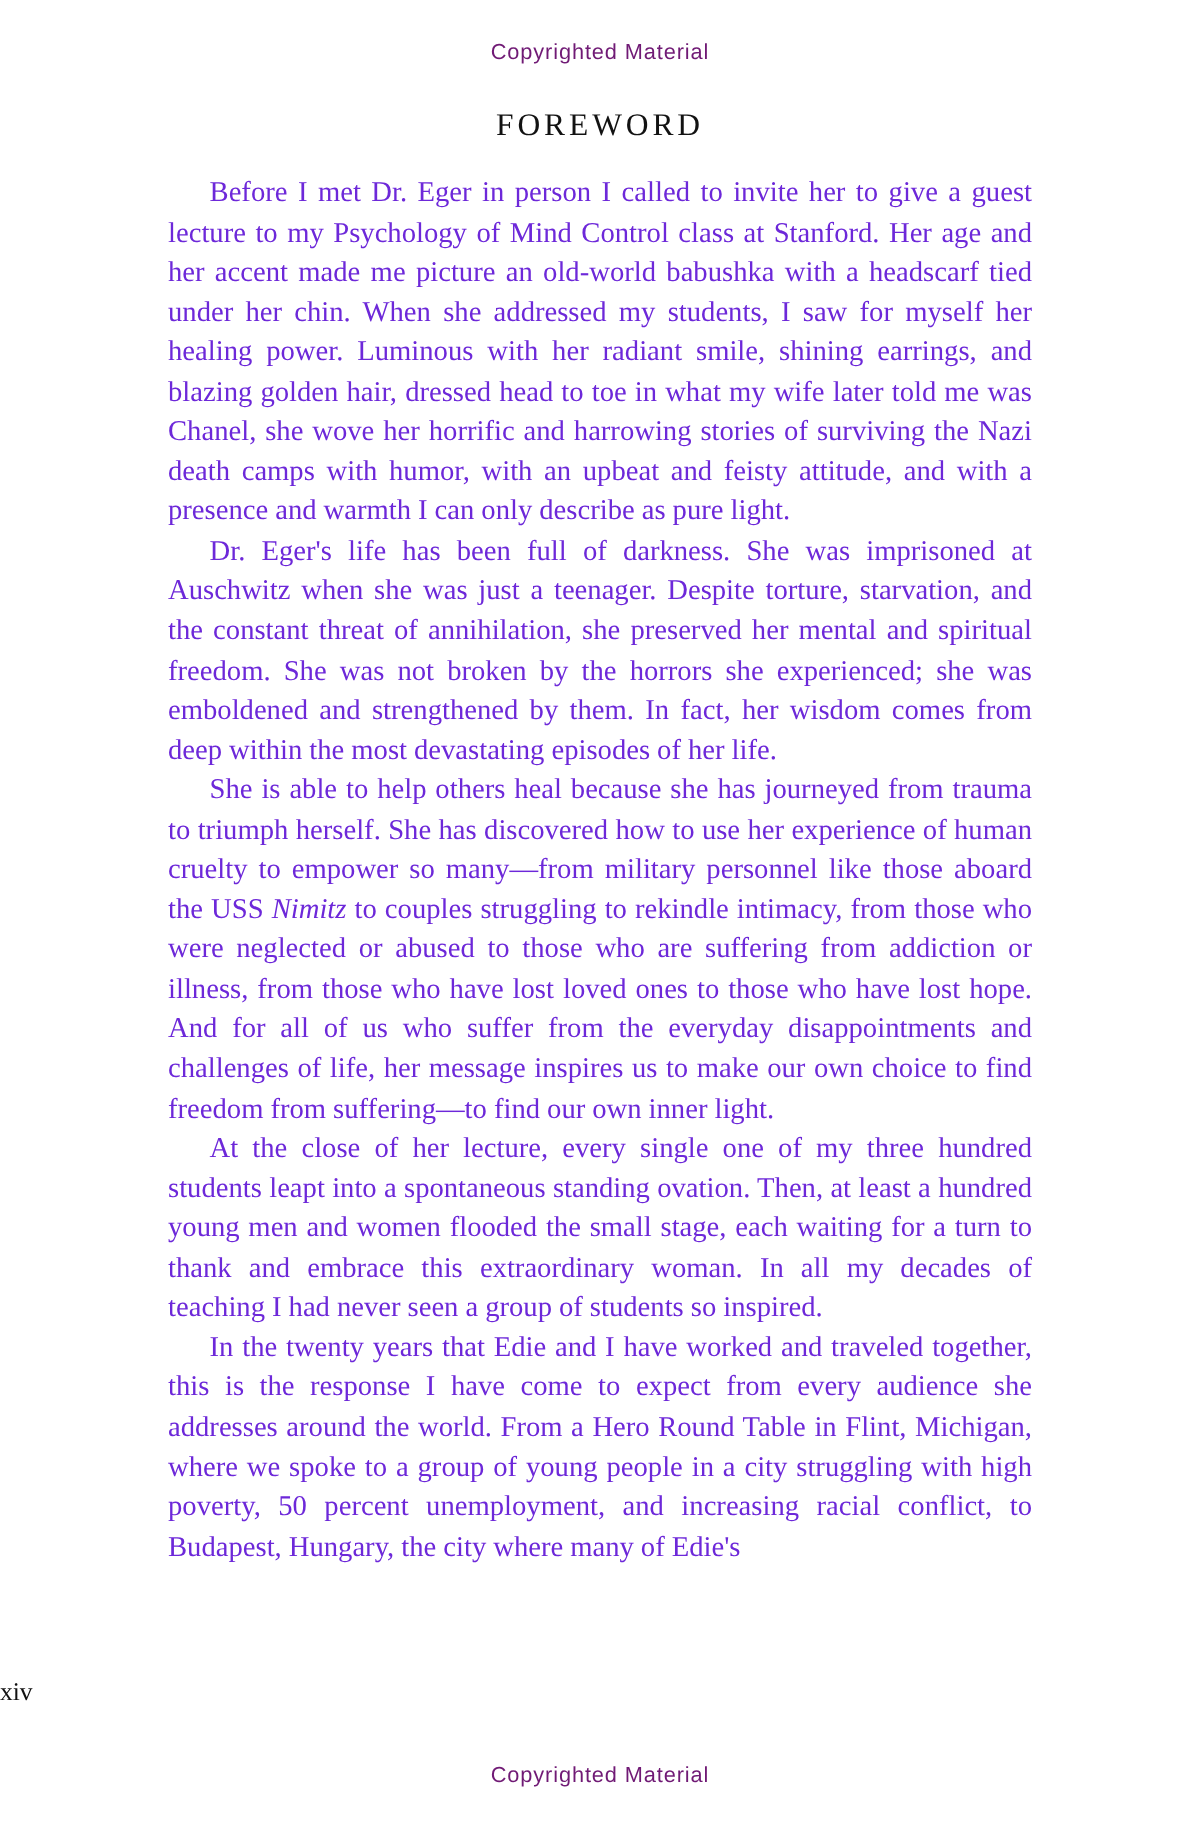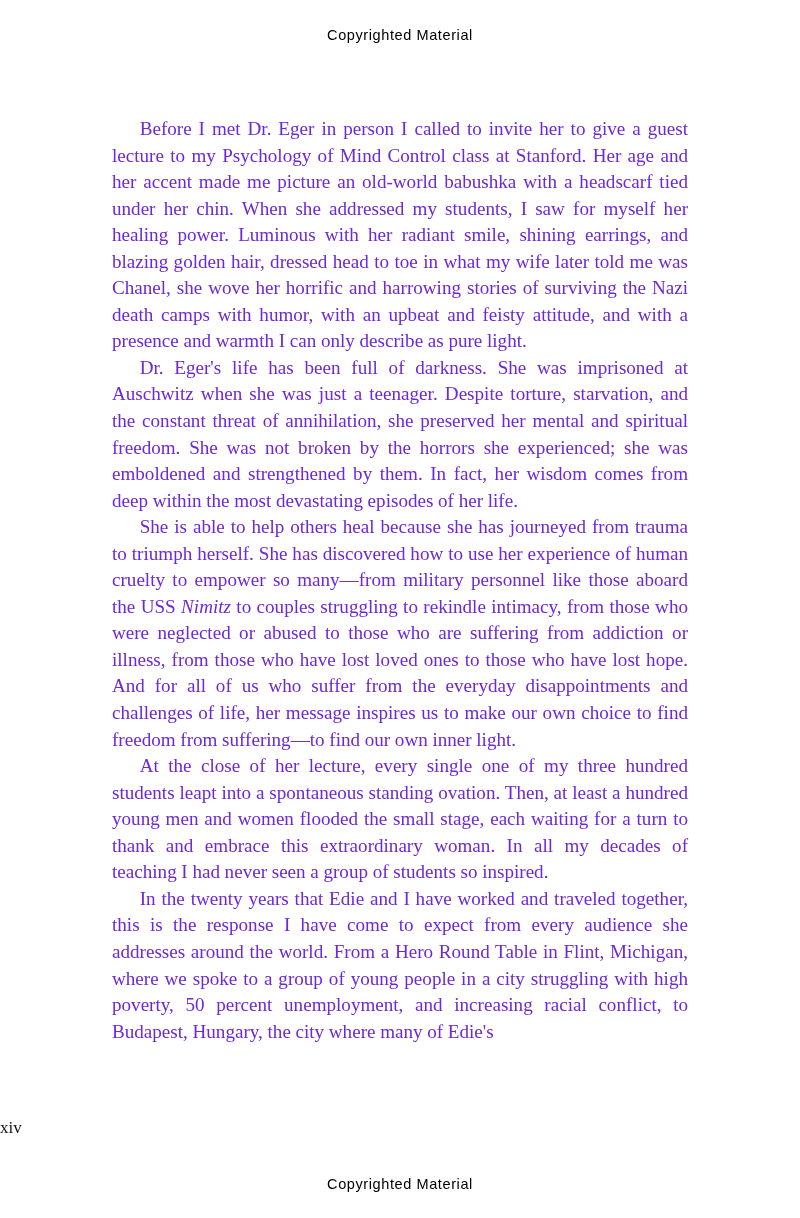--- a/index.html
+++ b/index.html
@@ -23,21 +23,21 @@
 
   
   .watermark {
     position: absolute;
     left: 0;
     width: 800px;
     text-align: center;
     font-family: "Liberation Sans", "DejaVu Sans", sans-serif;
     font-size: 14.5px;
     letter-spacing: 0.6px;
-    color: #000000;
+    color: #701a75;
     white-space: nowrap;
   }
   .watermark-top    { top: 27px; }
   .watermark-bottom { top: 1176px; }
 
   
   .chapter-title {
     position: absolute;
     left: 0;
     top: 71px;
@@ -88,20 +88,21 @@
     color: #111111;
   }
 </style>
 </head>
 <body>
 
 <div class="page">
 
   <div class="watermark watermark-top">Copyrighted Material</div>
 
+  <h1 class="chapter-title">FOREWORD</h1>
 
   <div class="text-block">
     <p>Before I met Dr. Eger in person I called to invite her to give a guest lecture to my Psychology of Mind Control class at Stanford. Her age and her accent made me picture an old-world babushka with a headscarf tied under her chin. When she addressed my students, I saw for myself her healing power. Luminous with her radiant smile, shining earrings, and blazing golden hair, dressed head to toe in what my wife later told me was Chanel, she wove her horrific and harrowing stories of surviving the Nazi death camps with humor, with an upbeat and feisty attitude, and with a presence and warmth I can only describe as pure light.</p>
     <p>Dr. Eger's life has been full of darkness. She was imprisoned at Auschwitz when she was just a teenager. Despite torture, starvation, and the constant threat of annihilation, she preserved her mental and spiritual freedom. She was not broken by the horrors she experienced; she was emboldened and strengthened by them. In fact, her wisdom comes from deep within the most devastating episodes of her life.</p>
     <p>
       <span>She is able to help others heal because she has journeyed from trauma to triumph herself. She has discovered how to use her experience of human cruelty to empower so many—from military personnel like those aboard the USS </span><em>Nimitz</em><span> to couples struggling to rekindle intimacy, from those who were neglected or abused to those who are suffering from addiction or illness, from those who have lost loved ones to those who have lost hope. And for all of us who suffer from the everyday disappointments and challenges of life, her message inspires us to make our own choice to find freedom from suffering—to find our own inner light.</span>
     </p>
     <p>At the close of her lecture, every single one of my three hundred students leapt into a spontaneous standing ovation. Then, at least a hundred young men and women flooded the small stage, each waiting for a turn to thank and embrace this extraordinary woman. In all my decades of teaching I had never seen a group of students so inspired.</p>
     <p>In the twenty years that Edie and I have worked and traveled together, this is the response I have come to expect from every audience she addresses around the world. From a Hero Round Table in Flint, Michigan, where we spoke to a group of young people in a city struggling with high poverty, 50 percent unemployment, and increasing racial conflict, to Budapest, Hungary, the city where many of Edie's</p>
   </div>

